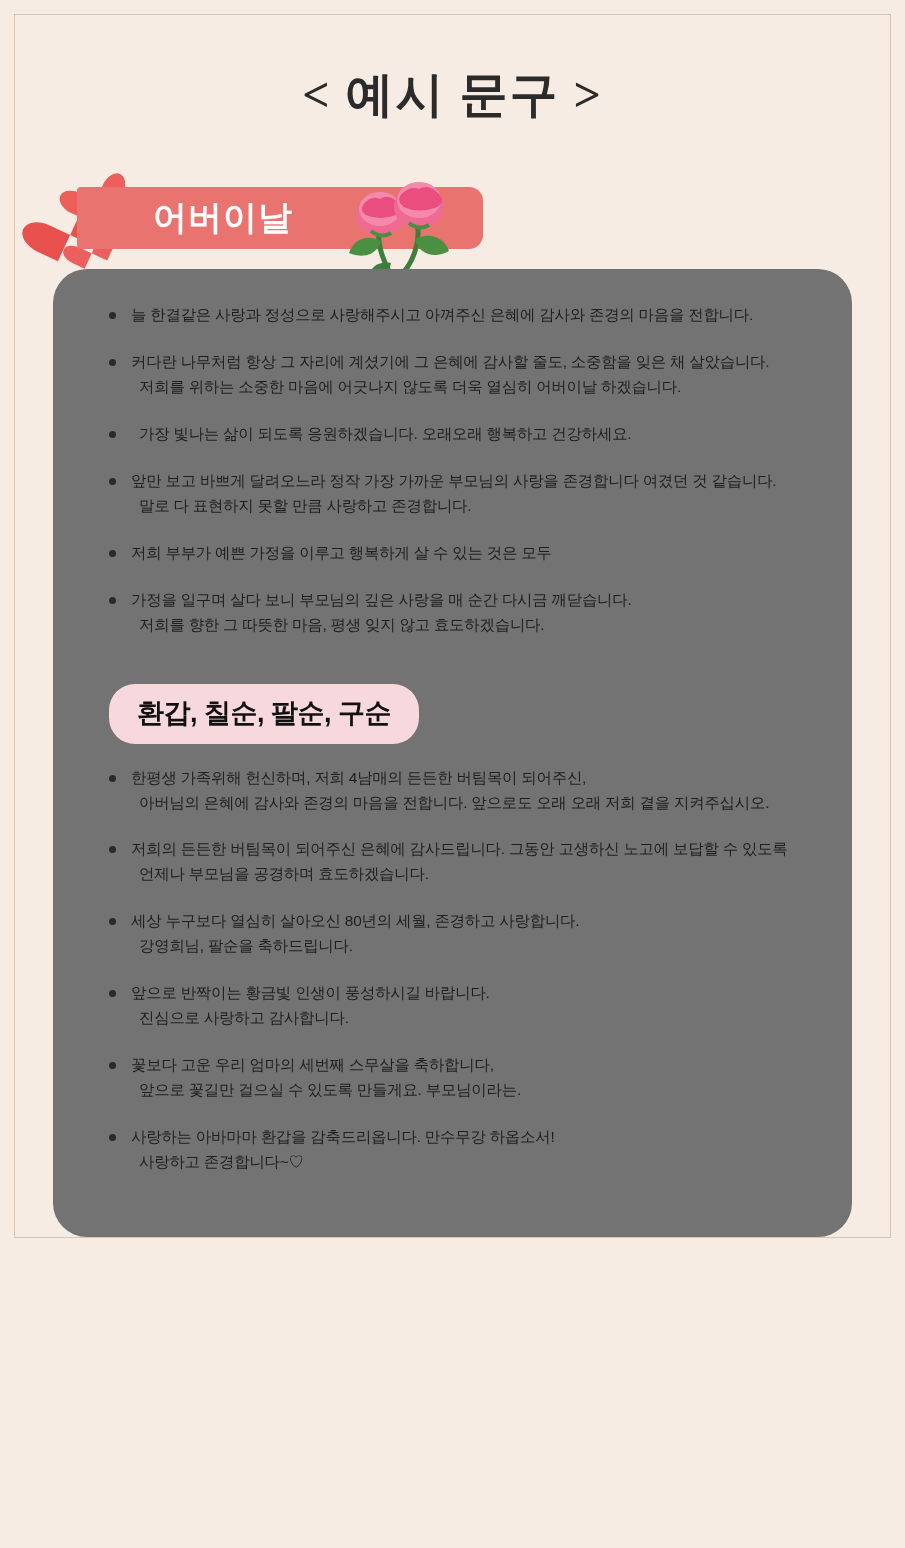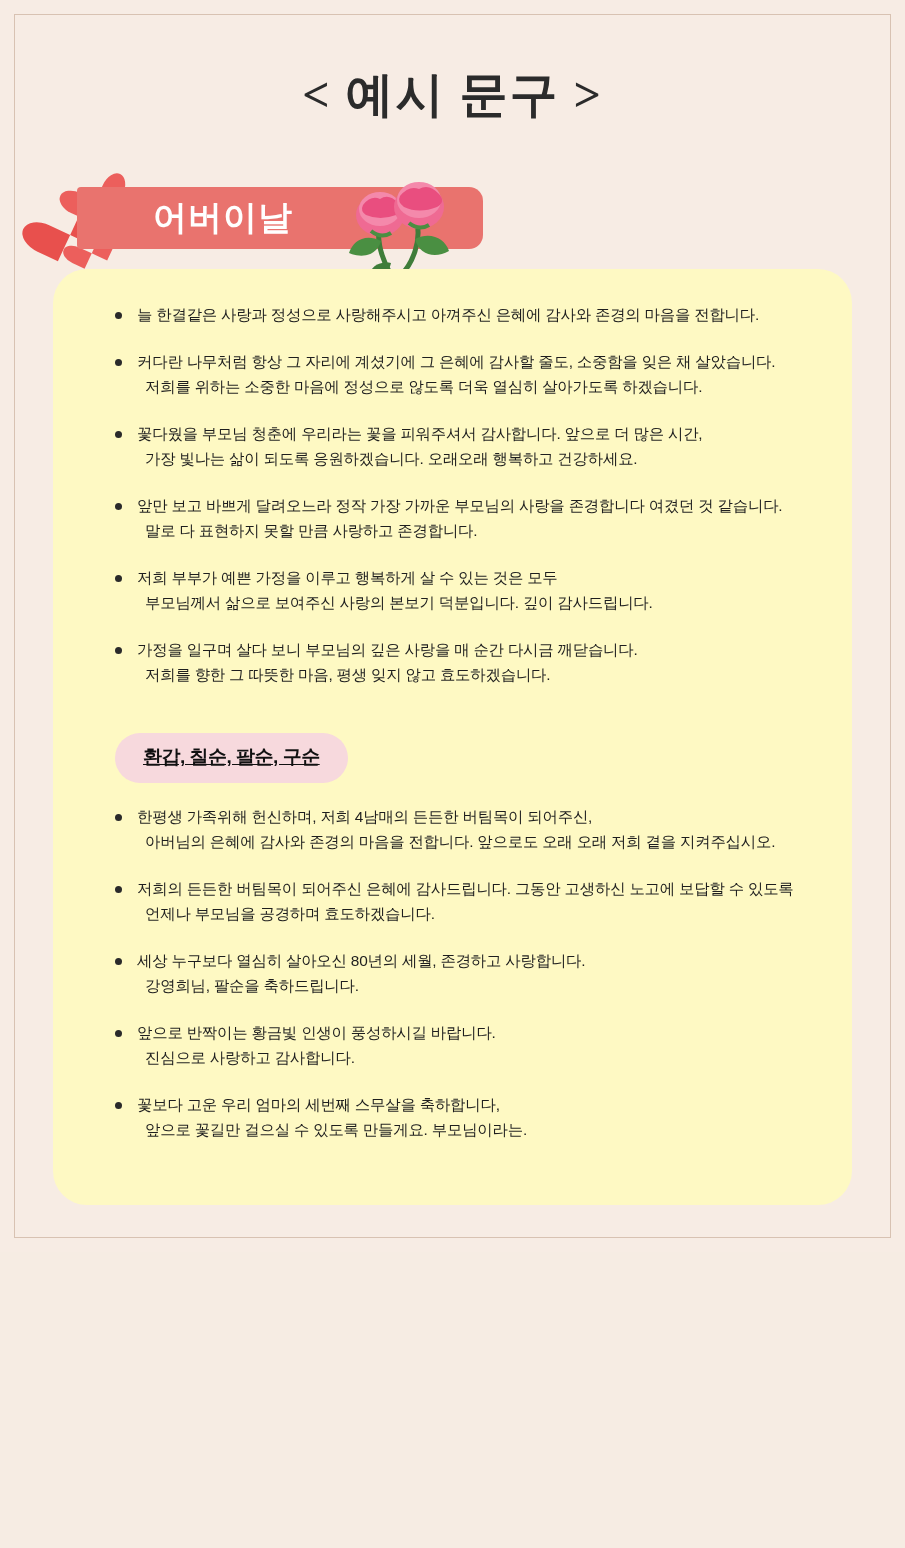--- a/index.html
+++ b/index.html
@@ -96,23 +96,23 @@
     left: 318px;
     top: 6px;
     width: 130px;
     height: 110px;
   }
 
   
   .card {
     position: relative;
     margin: -6px 38px 0 38px;
-    background: #fef9c3;
+    background: #737373;
     border-radius: 34px;
-    padding: 34px 24px 40px 24px;
+    padding: 34px 24px 40px 18px;
     box-sizing: border-box;
   }
   ul.msg-list {
     list-style: none;
     margin: 0;
     padding: 0 0 0 34px;
   }
   ul.msg-list li {
     position: relative;
     margin-bottom: 22px;
@@ -132,26 +132,25 @@
     background: #2a2a2a;
     border-radius: 50%;
   }
   .line2 { display: block; padding-left: 8px; }
 
   .section-badge {
     display: inline-block;
     margin: 24px 0 22px 38px;
     background: #f7d9dd;
     color: #111;
-    font-size: 19px;
+    font-size: 27px;
     font-weight: bold;
     padding: 11px 28px 13px 28px;
     border-radius: 26px;
     letter-spacing: -0.5px;
-    text-decoration: underline;
   }
 </style>
 </head>
 <body>
 
 <div class="page">
   <div class="inner-frame">
 
     <div class="page-title">&lt; 예시 문구 &gt;</div>
 
@@ -188,33 +187,31 @@
     </div>
 
     <div class="card">
 
       <ul class="msg-list">
         <li>
           <span>늘 한결같은 사랑과 정성으로 사랑해주시고 아껴주신 은혜에 감사와 존경의 마음을 전합니다.</span>
         </li>
         <li>
           <span>커다란 나무처럼 항상 그 자리에 계셨기에 그 은혜에 감사할 줄도, 소중함을 잊은 채 살았습니다.</span>
-          <span class="line2">저희를 위하는 소중한 마음에 정성으로 않도록 더욱 열심히 살아가도록 하겠습니다.</span>
-        </li>
-        <li>
-          <span>꽃다웠을 부모님 청춘에 우리라는 꽃을 피워주셔서 감사합니다. 앞으로 더 많은 시간,</span>
+          <span class="line2">저희를 위하는 소중한 마음에 어긋나지 않도록 더욱 열심히 어버이날 하겠습니다.</span>
+        </li>
+        <li>
           <span class="line2">가장 빛나는 삶이 되도록 응원하겠습니다. 오래오래 행복하고 건강하세요.</span>
         </li>
         <li>
           <span>앞만 보고 바쁘게 달려오느라 정작 가장 가까운 부모님의 사랑을 존경합니다 여겼던 것 같습니다.</span>
           <span class="line2">말로 다 표현하지 못할 만큼 사랑하고 존경합니다.</span>
         </li>
         <li>
           <span>저희 부부가 예쁜 가정을 이루고 행복하게 살 수 있는 것은 모두</span>
-          <span class="line2">부모님께서 삶으로 보여주신 사랑의 본보기 덕분입니다. 깊이 감사드립니다.</span>
         </li>
         <li>
           <span>가정을 일구며 살다 보니 부모님의 깊은 사랑을 매 순간 다시금 깨닫습니다.</span>
           <span class="line2">저희를 향한 그 따뜻한 마음, 평생 잊지 않고 효도하겠습니다.</span>
         </li>
       </ul>
 
       <div class="section-badge">환갑, 칠순, 팔순, 구순</div>
 
       <ul class="msg-list">
@@ -230,18 +227,22 @@
           <span>세상 누구보다 열심히 살아오신 80년의 세월, 존경하고 사랑합니다.</span>
           <span class="line2">강영희님, 팔순을 축하드립니다.</span>
         </li>
         <li>
           <span>앞으로 반짝이는 황금빛 인생이 풍성하시길 바랍니다.</span>
           <span class="line2">진심으로 사랑하고 감사합니다.</span>
         </li>
         <li>
           <span>꽃보다 고운 우리 엄마의 세번째 스무살을 축하합니다,</span>
           <span class="line2">앞으로 꽃길만 걸으실 수 있도록 만들게요. 부모님이라는.</span>
+        </li>
+        <li>
+          <span>사랑하는 아바마마 환갑을 감축드리옵니다. 만수무강 하옵소서!</span>
+          <span class="line2">사랑하고 존경합니다~♡</span>
         </li>
       </ul>
 
     </div>
   </div>
 </div>
 
 </body></html>

